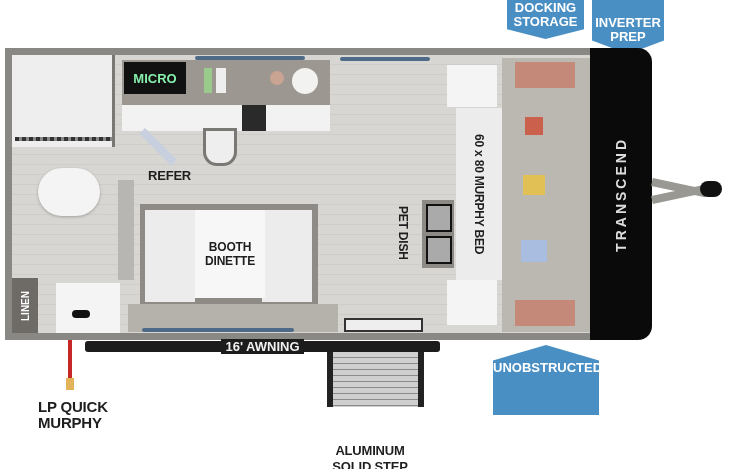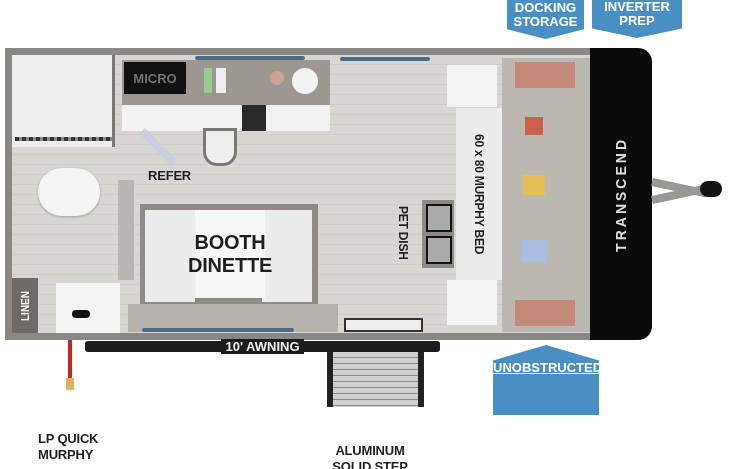--- a/index.html
+++ b/index.html
@@ -1,47 +1,47 @@
 <!DOCTYPE html>
 <html><head>
 <meta charset="utf-8">
 <style>
   html,body{margin:0;padding:0;background:#fff;}
   body{width:731px;height:469px;position:relative;overflow:hidden;font-family:"Liberation Sans",sans-serif;}
   .abs{position:absolute;}
   .lbl{font-family:"Liberation Sans",sans-serif;font-weight:700;color:#1e1e1e;letter-spacing:-0.2px;}
   .callout{background:#4a8fc4;color:#fff;font-weight:700;text-align:center;font-size:13px;line-height:14px;}
   .callout-down{clip-path:polygon(0 0,100% 0,100% 75%,50% 100%,0 75%);}
-  .callout-up{clip-path:polygon(0 22%,50% 0,100% 22%,100% 100%,0 100%);text-decoration:underline;}
+  .callout-up{clip-path:polygon(0 22%,50% 0,100% 22%,100% 100%,0 100%);}
   .floor{background:repeating-linear-gradient(180deg,#d8d6d2 0 9px,#cfcdc9 9px 10px);}
   .wall{background:#8a8884;}
 </style>
 </head>
 <body>
 
 <div class="abs callout callout-down" style="left:507px;top:0;width:77px;height:38px;padding-top:1px;">
   <div>DOCKING</div>
   <div>STORAGE</div>
 </div>
-<div class="abs callout callout-down" style="left:592px;top:0;width:90px;height:38px;padding-top:0;">
+<div class="abs callout callout-down" style="left:592px;top:0;width:72px;height:38px;padding-top:16px;">
   <div>INVERTER</div>
   <div>PREP</div>
 </div>
 
 <div class="abs wall" style="left:5px;top:48px;width:590px;height:292px;"></div>
 <div class="abs floor" style="left:12px;top:55px;width:580px;height:278px;"></div>
 
 <div class="abs" style="left:195px;top:56px;width:110px;height:4px;background:#4f6a86;border-radius:2px;"></div>
 <div class="abs" style="left:340px;top:57px;width:90px;height:4px;background:#4f6a86;border-radius:2px;"></div>
 
 <div class="abs" style="left:12px;top:55px;width:100px;height:92px;background:#eeeeee;border-right:3px solid #7a7875;"></div>
 <div class="abs" style="left:15px;top:137px;width:97px;height:4px;background:repeating-linear-gradient(90deg,#333 0 4px,#888 4px 7px);"></div>
 
 <div class="abs" style="left:122px;top:60px;width:208px;height:45px;background:#9c9790;"></div>
-<div class="abs" style="left:124px;top:62px;width:62px;height:32px;background:#111;color:#737373;display:flex;align-items:center;justify-content:center;font-weight:700;font-size:13px;">
+<div class="abs" style="left:124px;top:62px;width:62px;height:32px;background:#111;color:#86efac;display:flex;align-items:center;justify-content:center;font-weight:700;font-size:13px;">
   <span>MICRO</span>
 </div>
 <div class="abs" style="left:204px;top:68px;width:8px;height:25px;background:#9acb8c;"></div>
 <div class="abs" style="left:216px;top:68px;width:10px;height:25px;background:#eee;"></div>
 <div class="abs" style="left:270px;top:71px;width:14px;height:14px;border-radius:50%;background:#c9a492;"></div>
 <div class="abs" style="left:292px;top:68px;width:26px;height:26px;border-radius:50%;background:#f2f2f0;"></div>
 
 <div class="abs" style="left:122px;top:105px;width:208px;height:26px;background:#f2f2f2;"></div>
 <div class="abs" style="left:145px;top:128px;width:45px;height:8px;background:#c8d0e0;transform:rotate(45deg);transform-origin:left top;"></div>
 <div class="abs" style="left:242px;top:105px;width:24px;height:26px;background:#2a2a2a;"></div>
@@ -55,21 +55,21 @@
 
 <div class="abs" style="left:12px;top:278px;width:26px;height:55px;background:#6e6b67;display:flex;align-items:center;justify-content:center;">
   <span style="writing-mode:vertical-rl;transform:rotate(180deg);color:#fff;font-weight:700;font-size:10px;">LINEN</span>
 </div>
 <div class="abs" style="left:56px;top:283px;width:64px;height:50px;background:#f4f4f4;"></div>
 <div class="abs" style="left:72px;top:310px;width:18px;height:8px;background:#111;border-radius:4px;"></div>
 
 <div class="abs" style="left:140px;top:204px;width:178px;height:100px;background:#8e8a85;"></div>
 <div class="abs" style="left:145px;top:210px;width:50px;height:92px;background:#ececec;"></div>
 <div class="abs" style="left:262px;top:210px;width:50px;height:92px;background:#ececec;"></div>
-<div class="abs" style="left:195px;top:210px;width:70px;height:88px;background:#f7f7f7;display:flex;flex-direction:column;align-items:center;justify-content:center;font-size:20px;">
+<div class="abs" style="left:195px;top:210px;width:70px;height:88px;background:#f7f7f7;display:flex;flex-direction:column;align-items:center;justify-content:center;font-size:12px;">
   <span class="lbl">BOOTH</span>
   <span class="lbl">DINETTE</span>
 </div>
 
 <div class="abs" style="left:128px;top:304px;width:210px;height:28px;background:#b5b1ab;"></div>
 <div class="abs" style="left:142px;top:328px;width:152px;height:4px;background:#4f6a86;border-radius:2px;"></div>
 <div class="abs" style="left:344px;top:318px;width:75px;height:10px;border:2px solid #333;background:#eee;"></div>
 
 <div class="abs" style="left:422px;top:200px;width:32px;height:68px;background:#8d8a86;padding:4px;box-sizing:border-box;">
   <div style="width:22px;height:24px;border:2px solid #111;background:#aaa;margin-bottom:4px;"></div>
@@ -92,31 +92,31 @@
 
 <div class="abs" style="left:590px;top:48px;width:62px;height:292px;background:#0a0a0a;border-radius:0 14px 14px 0;display:flex;align-items:center;justify-content:center;">
   <span style="writing-mode:vertical-rl;color:#ddd;font-weight:700;font-size:14px;letter-spacing:3px;transform:rotate(180deg);">TRANSCEND</span>
 </div>
 
 <div class="abs" style="left:652px;top:178px;width:55px;height:8px;background:#9a9892;transform:rotate(12deg);transform-origin:left;"></div>
 <div class="abs" style="left:652px;top:196px;width:55px;height:8px;background:#9a9892;transform:rotate(-12deg);transform-origin:left;"></div>
 <div class="abs" style="left:700px;top:181px;width:22px;height:16px;background:#111;border-radius:8px;"></div>
 
 <div class="abs" style="left:85px;top:341px;width:355px;height:11px;background:#1c1c1c;border-radius:3px;display:flex;align-items:center;justify-content:center;">
-  <span style="color:#f0f0f0;font-weight:700;font-size:13px;background:#1c1c1c;padding:0 4px;">10' AWNING</span>
+  <span style="color:#f0f0f0;font-weight:700;font-size:13px;background:#1c1c1c;padding:0 4px;">16' AWNING</span>
 </div>
 
 <div class="abs" style="left:327px;top:352px;width:85px;height:55px;background:repeating-linear-gradient(180deg,#cfcfcf 0 5px,#8b8b8b 5px 6px);border-left:6px solid #222;border-right:6px solid #222;"></div>
 <div class="abs lbl" style="left:325px;top:411px;width:90px;text-align:center;font-size:13px;line-height:16px;margin-top:32px;">
   <div>ALUMINUM</div>
   <div>SOLID STEP</div>
 </div>
 
 <div class="abs" style="left:68px;top:340px;width:4px;height:45px;background:#c62828;"></div>
 <div class="abs" style="left:66px;top:378px;width:8px;height:12px;background:#e2b35b;"></div>
-<div class="abs lbl" style="left:38px;top:399px;font-size:13px;line-height:16px;margin-top:32px;">
+<div class="abs lbl" style="left:38px;top:399px;font-size:15px;line-height:16px;">
   <div>LP QUICK</div>
   <div>MURPHY</div>
 </div>
 
 <div class="abs callout callout-up" style="left:493px;top:345px;width:106px;height:70px;padding-top:16px;box-sizing:border-box;">
   <div>UNOBSTRUCTED</div>
 </div>
 
 </body></html>

